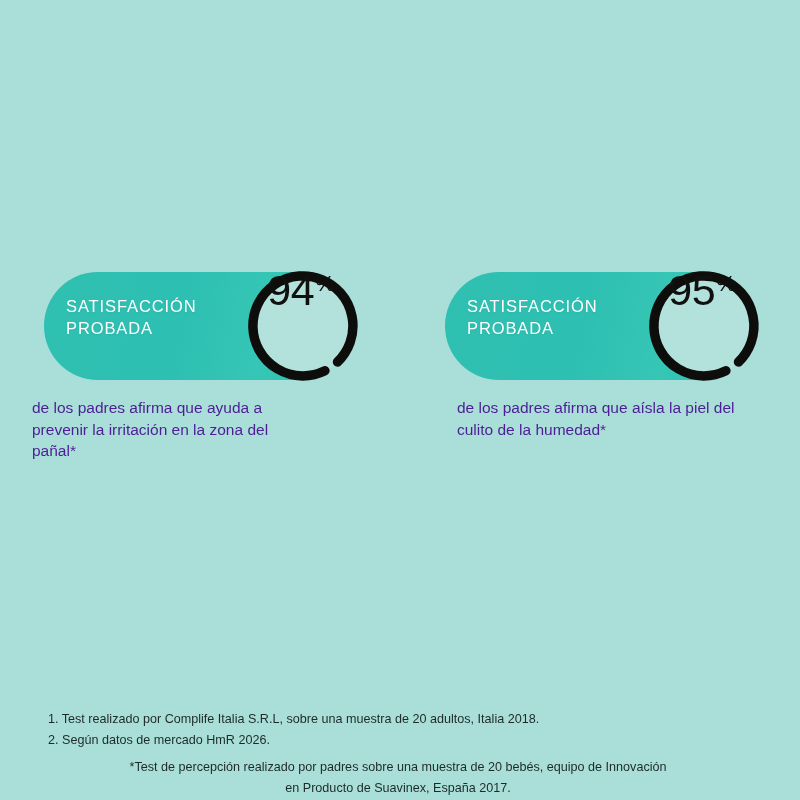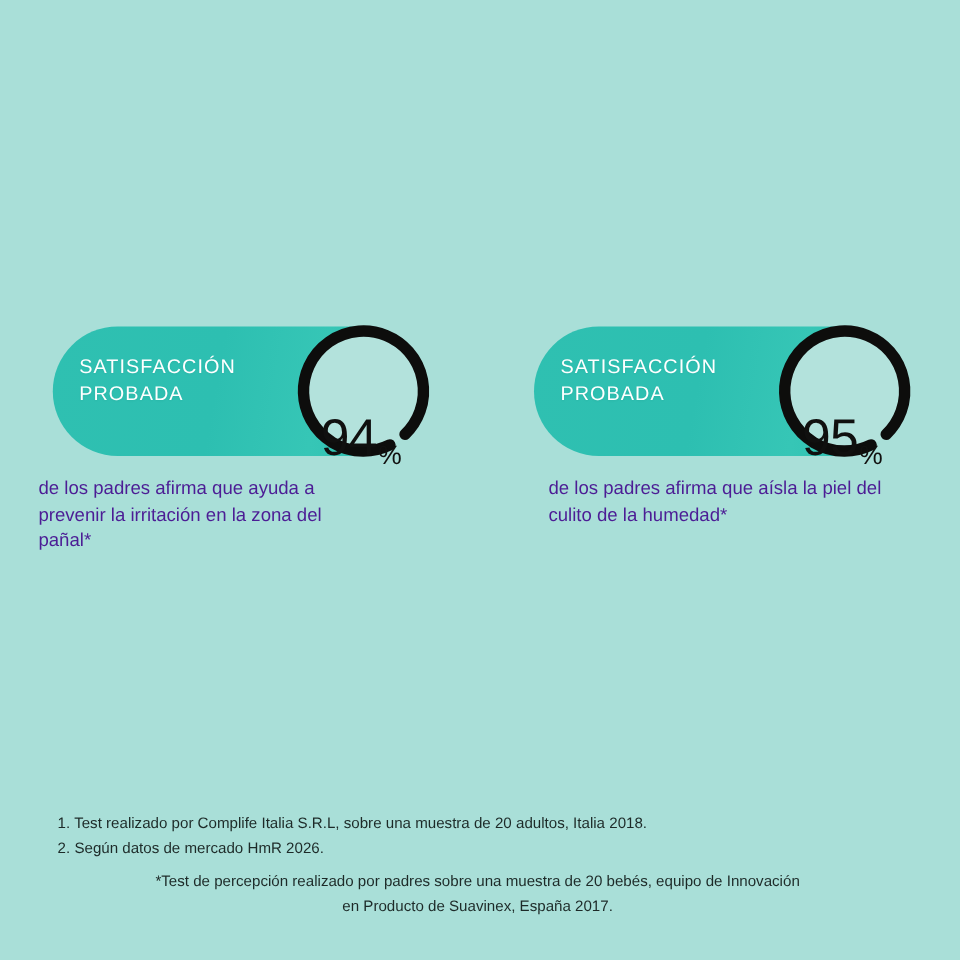--- a/index.html
+++ b/index.html
@@ -79,21 +79,21 @@
     height: 118px;
     overflow: visible;
   }
   .pct-text {
     position: absolute;
     left: 0;
     top: 0;
     width: 118px;
     height: 118px;
     display: flex;
-    align-items: flex-end;
+    align-items: flex-start;
     justify-content: center;
     pointer-events: none;
   }
   .pct-num {
     font-size: 43px;
     font-weight: 400;
     color: #10100f;
     letter-spacing: -0.5px;
     line-height: 1;
   }
@@ -116,21 +116,21 @@
     font-size: 15.5px;
     line-height: 21.5px;
     white-space: pre-line;
   }
   .stat-block.right .caption { width: 346px; margin-left: 24px; }
 
   
   .footnotes {
     position: absolute;
     left: 48px;
-    top: 676px;
+    top: 709px;
     width: 700px;
     color: #1d2a28;
     font-size: 12.6px;
     line-height: 21px;
   }
   .footnote-line { white-space: pre-line; }
   .footnote-block { margin-top: 6px; white-space: pre-line; text-align: center; }
 </style>
 </head>
 <body>

